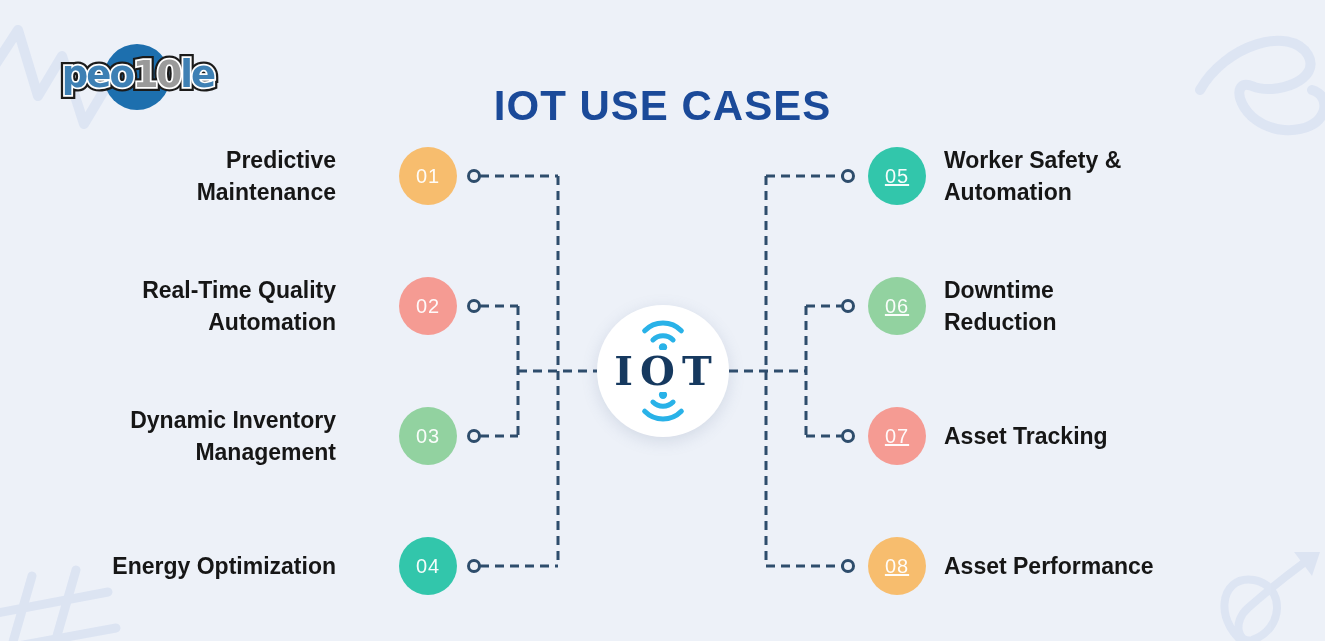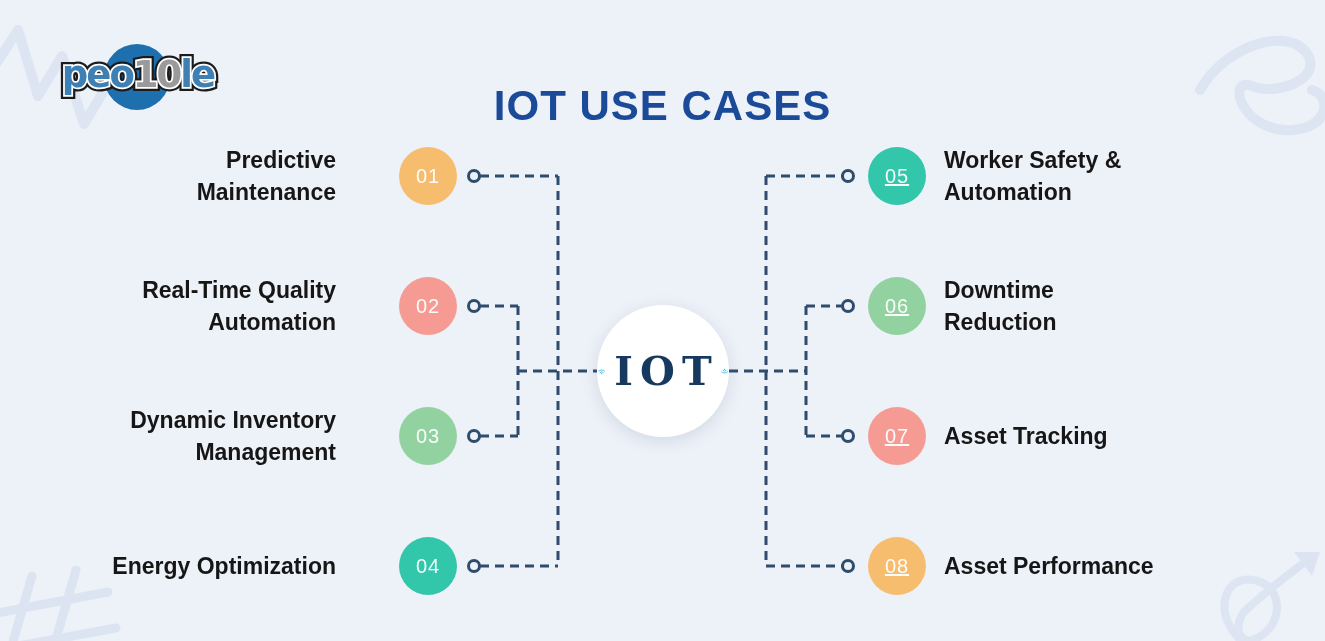--- a/index.html
+++ b/index.html
@@ -36,21 +36,21 @@
 
   .item-label{position:absolute;font-size:23px;font-weight:bold;color:#161616;
               line-height:32px;transform:translateY(-50%);white-space:nowrap;}
   .label-left{right:940px;text-align:right;}
   .label-right{left:944px;text-align:left;}
   .ly1{top:176px;} .ly2{top:306px;} .ly3{top:436px;} .ly4{top:566px;}
 
   
   .hub{position:absolute;left:597px;top:305px;width:132px;height:132px;border-radius:50%;
        background:#ffffff;box-shadow:0 4px 16px rgba(90,110,150,0.18);
-       display:flex;flex-direction:row;align-items:center;justify-content:center;gap:1px;}
+       display:flex;flex-direction:column;align-items:center;justify-content:center;gap:1px;}
   .hub-label{font-family:"DejaVu Serif",serif;font-weight:bold;font-size:40px;
              letter-spacing:7px;color:#16395f;margin-left:7px;line-height:40px;}
   .wifi{width:62px;height:33px;display:block;}
   .wifi.flip{transform:scaleY(-1);}
 </style>
 </head>
 <body>
 
 <div class="canvas">
 

